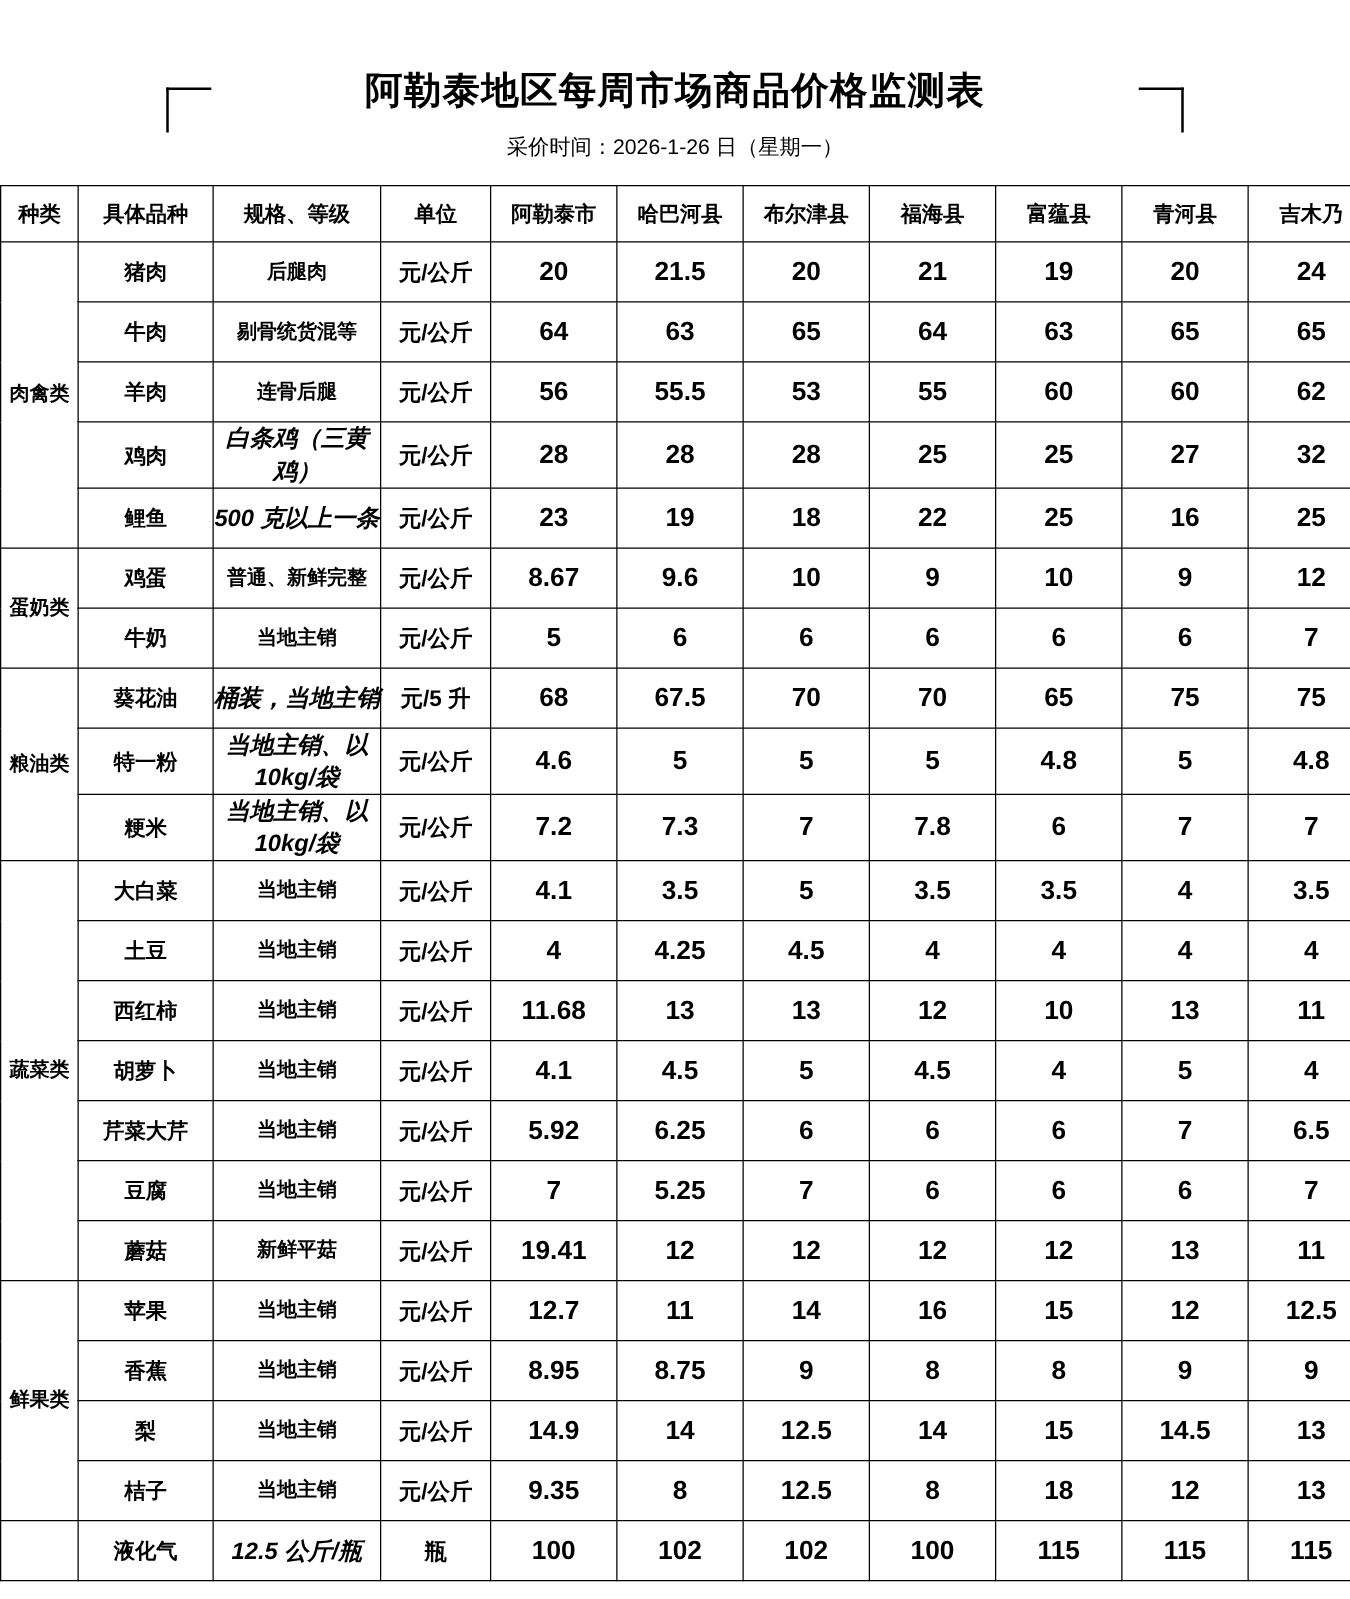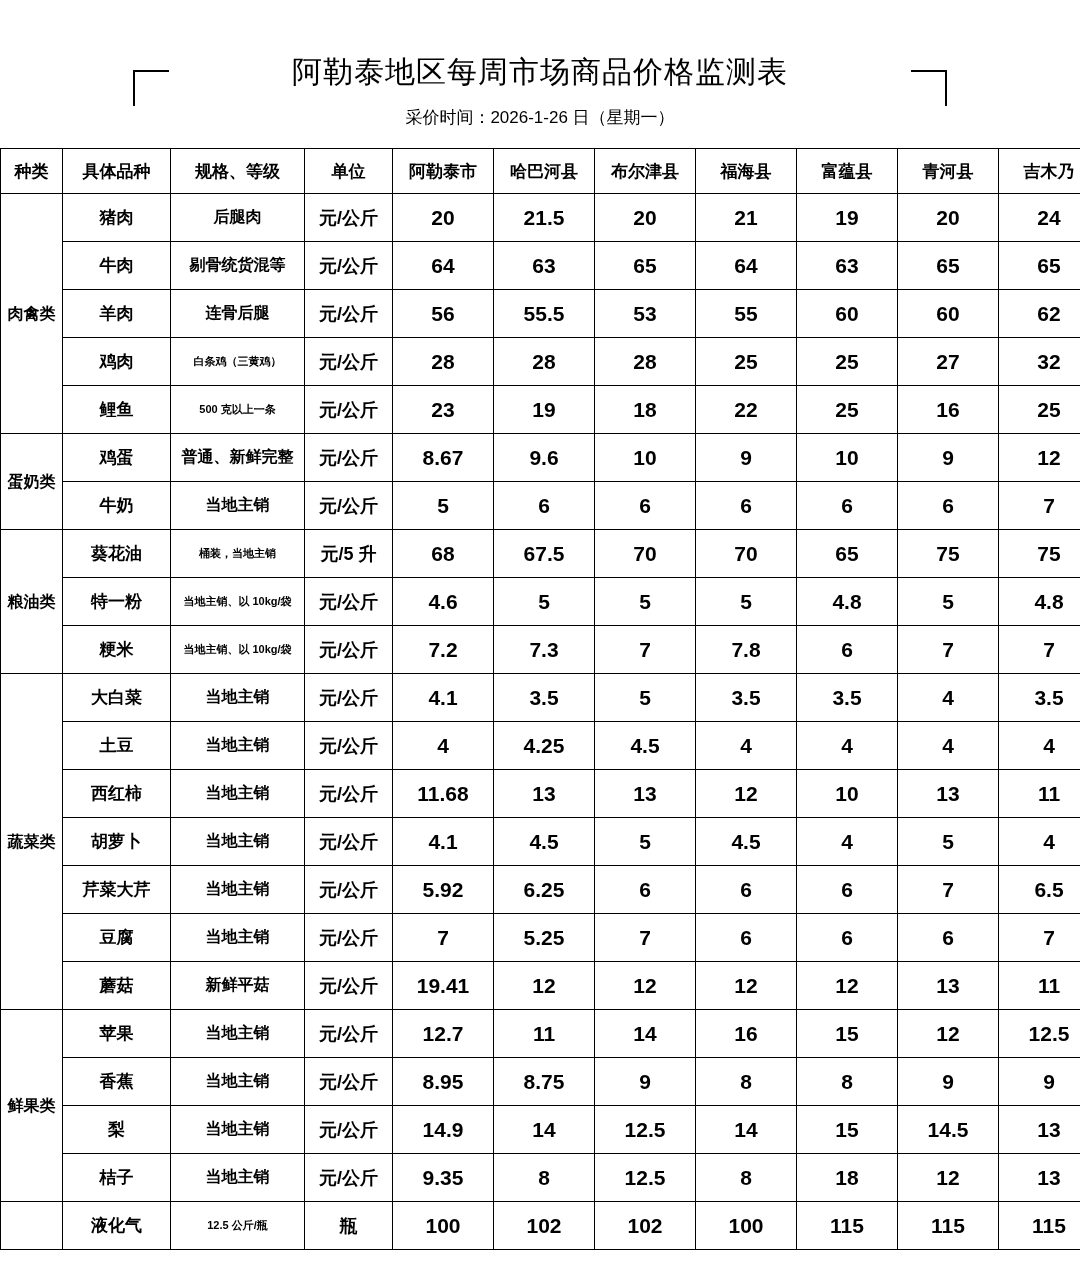--- a/index.html
+++ b/index.html
@@ -26,21 +26,21 @@
     position: absolute;
     width: 34px;
     height: 34px;
   }
   .crop.tl { left: 133px; top: 18px; border-left: 2px solid #000; border-top: 2px solid #000; }
   .crop.tr { right: 133px; top: 18px; border-right: 2px solid #000; border-top: 2px solid #000; }
 
   .title {
     text-align: center;
     font-size: 30px;
-    font-weight: normal;
+    font-weight: bold;
     letter-spacing: 1px;
     margin-top: 52px;
     font-family: "Liberation Sans", "DejaVu Sans", sans-serif;
   }
   .subtitle {
     text-align: center;
     font-size: 17px;
     font-weight: normal;
     margin-top: 13px;
   }
@@ -73,21 +73,22 @@
   }
   td.item {
     font-size: 17px;
     width: 108px;
   }
   td.spec {
     font-size: 16px;
     width: 134px;
   }
   td.spec.small {
-    font-size: 11px;
+    font-size: 19px;
+    font-style: italic;
   }
   td.unit {
     font-size: 18px;
     width: 88px;
   }
   td.val {
     font-size: 21px;
   }
   
   col.region { width: 101px; }

